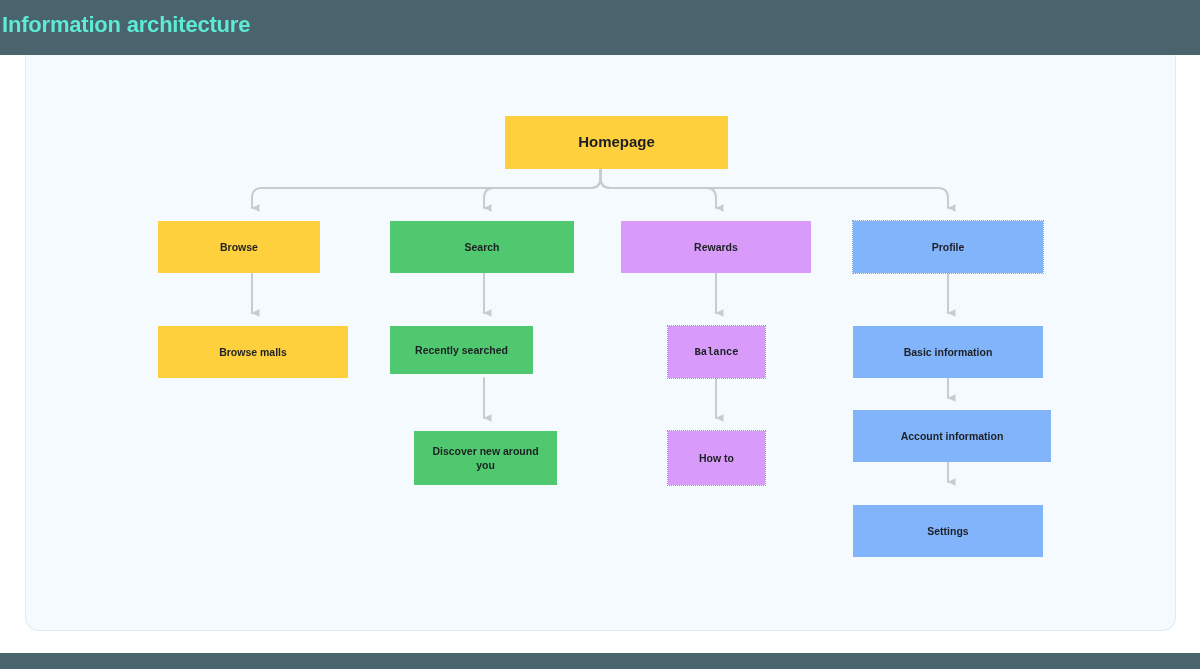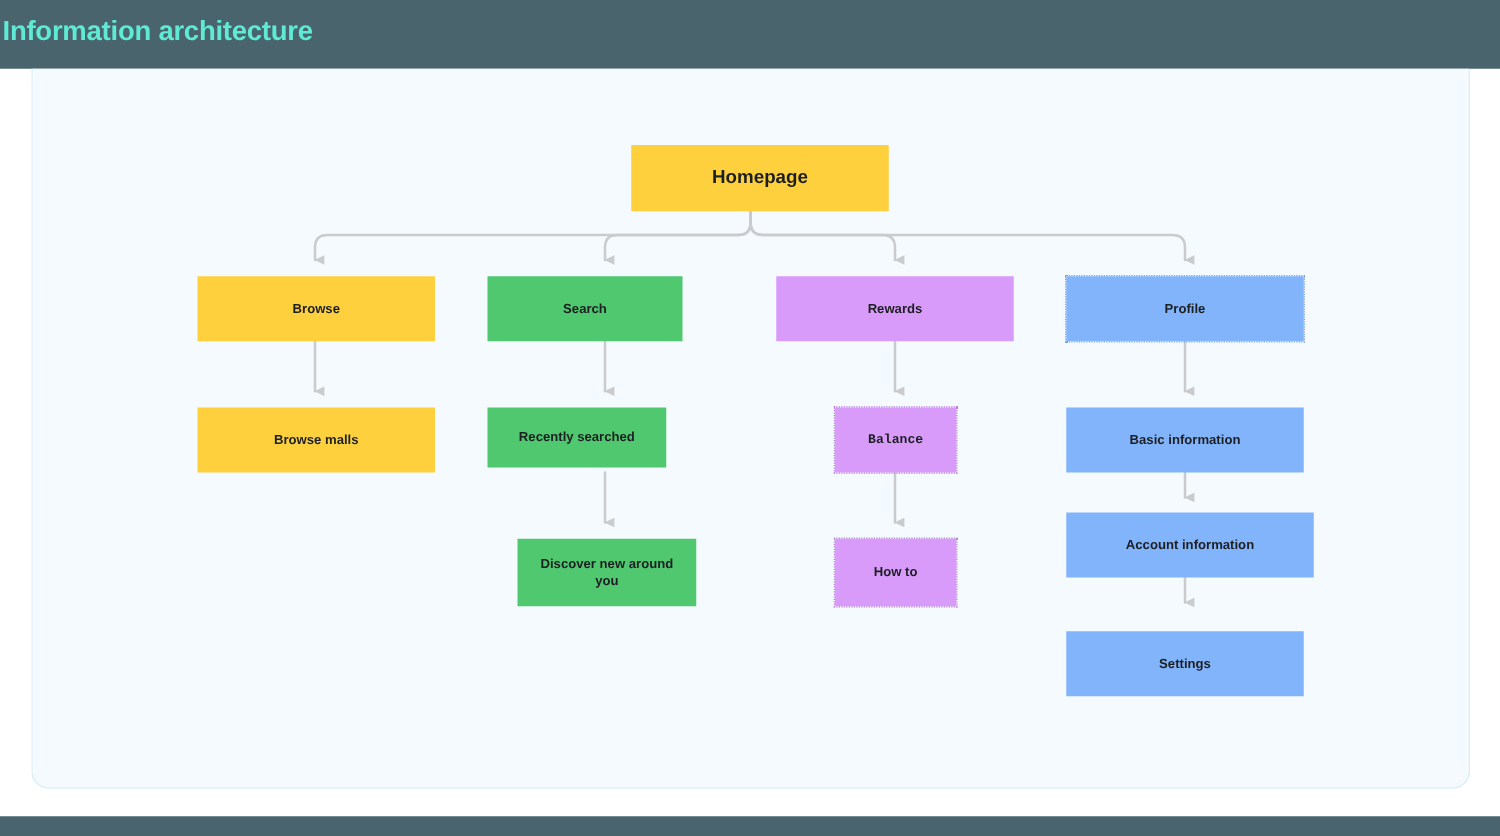--- a/index.html
+++ b/index.html
@@ -130,25 +130,25 @@
 
         <path d="M690,218 L690,258" marker-end="url(#arrowdown)"></path>
         <path d="M690,323 L690,363" marker-end="url(#arrowdown)"></path>
 
         <path d="M922,218 L922,258" marker-end="url(#arrowdown)"></path>
         <path d="M922,323 L922,343" marker-end="url(#arrowdown)"></path>
         <path d="M922,407 L922,427" marker-end="url(#arrowdown)"></path>
       </g>
     </svg>
 
-    <div class="node root fill-yellow" style="left:479px; top:61px; width:206px; height:53px;">Homepage</div>
+    <div class="node root fill-yellow" style="left:479px; top:61px; width:223px; height:53px;">Homepage</div>
 
-    <div class="node lvl1 fill-yellow" style="left:132px; top:166px; width:190px; height:52px;">Browse</div>
+    <div class="node lvl1 fill-yellow" style="left:132px; top:166px; width:162px; height:52px;">Browse</div>
 
-    <div class="node lvl1 fill-green" style="left:364px; top:166px; width:156px; height:52px;">Search</div>
+    <div class="node lvl1 fill-green" style="left:364px; top:166px; width:184px; height:52px;">Search</div>
 
     <div class="node lvl1 fill-purple" style="left:595px; top:166px; width:190px; height:52px;">Rewards</div>
 
     <div class="node lvl1 fill-blue selected" style="left:827px; top:166px; width:190px; height:52px;">Profile</div>
 
     <div class="node lvl2 fill-yellow" style="left:132px; top:271px; width:190px; height:52px;">Browse malls</div>
 
     <div class="node lvl2 fill-green" style="left:364px; top:271px; width:143px; height:48px;">Recently searched</div>
 
     <div class="node lvl2 fill-purple selected-purple" style="left:642px; top:271px; width:97px; height:52px;font-family:Liberation Mono, monospace;">Balance</div>

